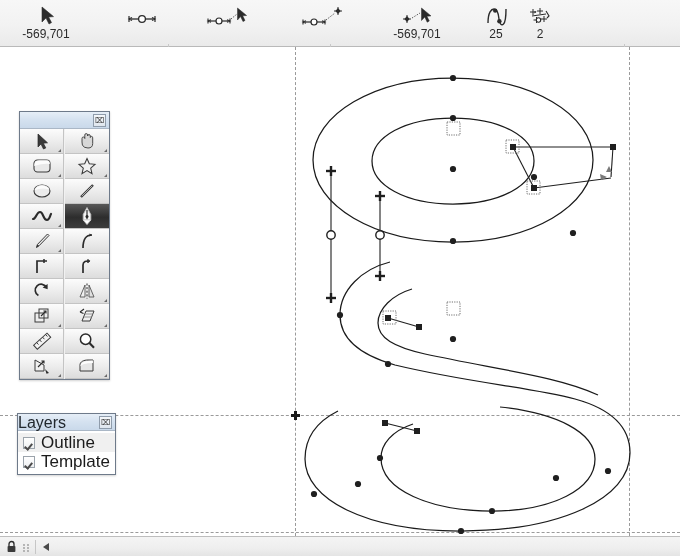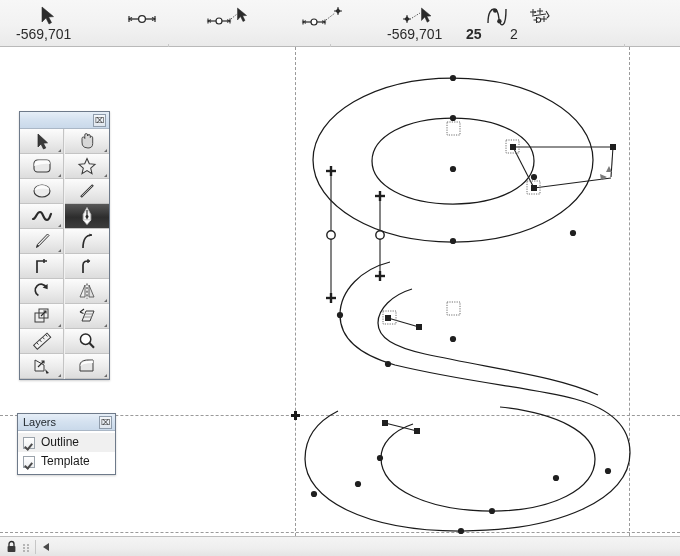--- a/index.html
+++ b/index.html
@@ -17,22 +17,22 @@
     background: linear-gradient(to bottom, #f7f7f7 0%, #f2f2f2 55%, #eaeaea 100%);
     border-bottom: 1px solid #b9b9b9;
   }
   .tb-item {
     position: absolute; top: 3px; height: 42px;
     display: flex; flex-direction: column; align-items: center; justify-content: flex-start;
     cursor: default;
   }
   .tb-icon { height: 26px; width: 54px; position: relative; }
   .tb-label {
-    font-size: 14px; color: #2b2b2b; letter-spacing: 0px;
-    line-height: 11px; white-space: nowrap; width: 60px;
+    font-size: 12px; color: #2b2b2b; letter-spacing: 0px;
+    line-height: 11px; white-space: nowrap; text-align: center; width: 60px;
   }
   .tb-div {
     position: absolute; top: 44px; width: 1px; height: 12px; background: #c8c8c8;
   }
 
   
   .canvas {
     position: absolute; left: 0; top: 47px; width: 680px; height: 489px;
     background: #ffffff; overflow: hidden;
   }
@@ -63,21 +63,21 @@
     box-shadow: 0 1px 2px rgba(0,0,0,0.18);
   }
   .panel-title {
     height: 17px;
     background: linear-gradient(to bottom, #e6eef7 0%, #d5e2f0 48%, #c9d9ea 100%);
     border-bottom: 1px solid #aab7c6;
     display: flex; align-items: center;
     position: relative;
   }
   .panel-title-text {
-    font-size: 11px; color: #21282e; padding-left: 5px; line-height: 17px;
+    font-size: 16px; color: #21282e; line-height: 17px;
   }
   .panel-close {
     position: absolute; right: 3px; top: 2px;
     width: 13px; height: 13px;
     background: linear-gradient(to bottom,#f4f7fa,#dfe6ee);
     border: 1px solid #8f9cab;
     display: flex; align-items: center; justify-content: center;
     font-size: 8px; color: #3a3a3a; line-height: 1; cursor: pointer;
   }
 
@@ -124,21 +124,21 @@
   }
   .chk.off { background: #e4e4e4; border-color: #b0b5ba; }
   .chk.on::after {
     content: "";
     position: absolute; left: 2px; top: 4px;
     width: 3px; height: 6px;
     border-right: 2px solid #4b4b4b;
     border-bottom: 2px solid #4b4b4b;
     transform: rotate(40deg);
   }
-  .layer-label { font-size: 12px; color: #1b1b1b; line-height: 13px; }
+  .layer-label { font-size: 17px; color: #1b1b1b; line-height: 13px; }
 
   
   .statusbar {
     position: absolute; left: 0; top: 536px; width: 680px; height: 20px;
     background: linear-gradient(to bottom,#f4f4f4 0%, #eeeeee 60%, #e4e4e4 100%);
     border-top: 1px solid #bdbdbd;
     display: flex; align-items: center;
   }
   .sb-lock { width: 22px; display: flex; align-items: center; justify-content: center; }
   .sb-grip { width: 10px; height: 12px; position: relative; }
@@ -216,21 +216,21 @@
         <svg width="54" height="26" viewBox="0 0 54 26">
           <path d="M17 13 L19.6 16 L17 19 L14.4 16 Z" fill="#2b2b2b"></path>
           <path d="M17 12 L17 20 M13 16 L21 16" stroke="#2b2b2b" stroke-width="1"></path>
           <line x1="22" y1="15" x2="30" y2="10" stroke="#555" stroke-width="1" stroke-dasharray="1.4 1.4"></line>
           <path d="M31.5 5 L31.5 17.5 L34.8 14 L37.2 19.2 L39.3 18 L36.9 13.2 L41 12.9 Z" fill="#2b2b2b" stroke="#2b2b2b" stroke-width="0.5"></path>
         </svg>
       </div>
       <div class="tb-label">-569,701</div>
     </div>
 
-    <div class="tb-item" style="left:466px;font-weight:bold;">
+    <div class="tb-item" style="left:466px;">
       <div class="tb-icon">
         <svg width="54" height="26" viewBox="0 0 54 26">
           <path d="M19 20 C19 9, 22.5 6, 25 6 C28 6, 29.5 11, 30 16 C30.6 21, 32.5 23, 34.5 21 C36.5 19, 37 12, 37 6" fill="none" stroke="#2b2b2b" stroke-width="1.4"></path>
           <circle cx="26.2" cy="7.6" r="2.2" fill="#2b2b2b"></circle>
           <circle cx="30.4" cy="18.2" r="2.2" fill="#2b2b2b"></circle>
         </svg>
       </div>
       <div class="tb-label">25</div>
     </div>
 

